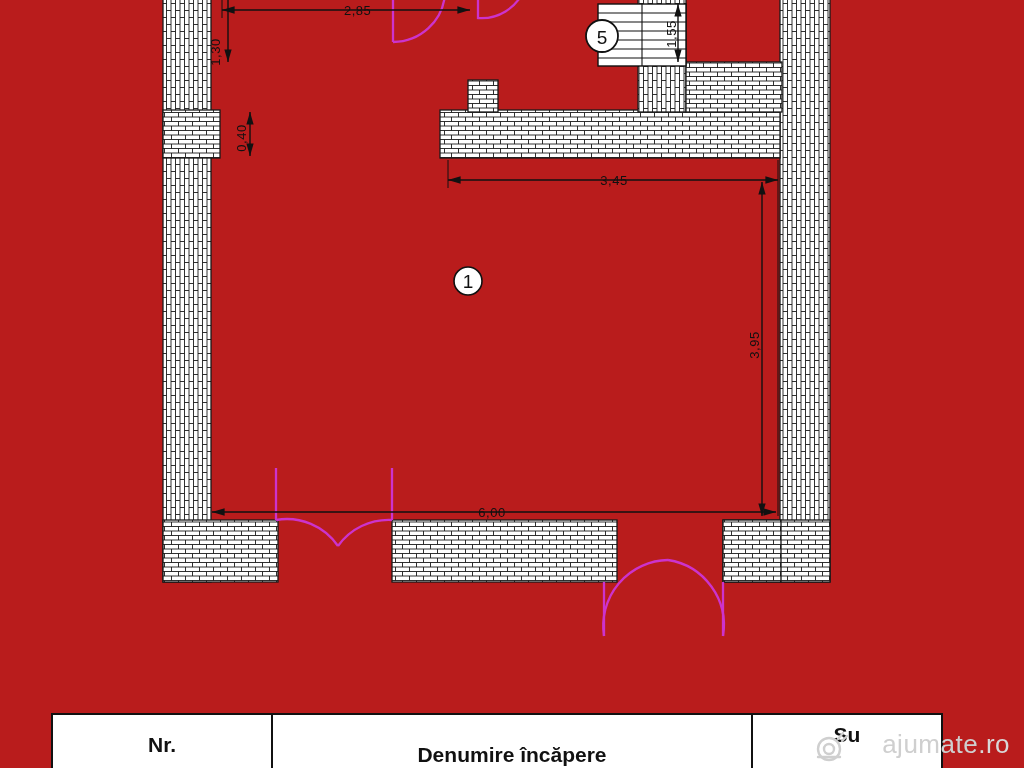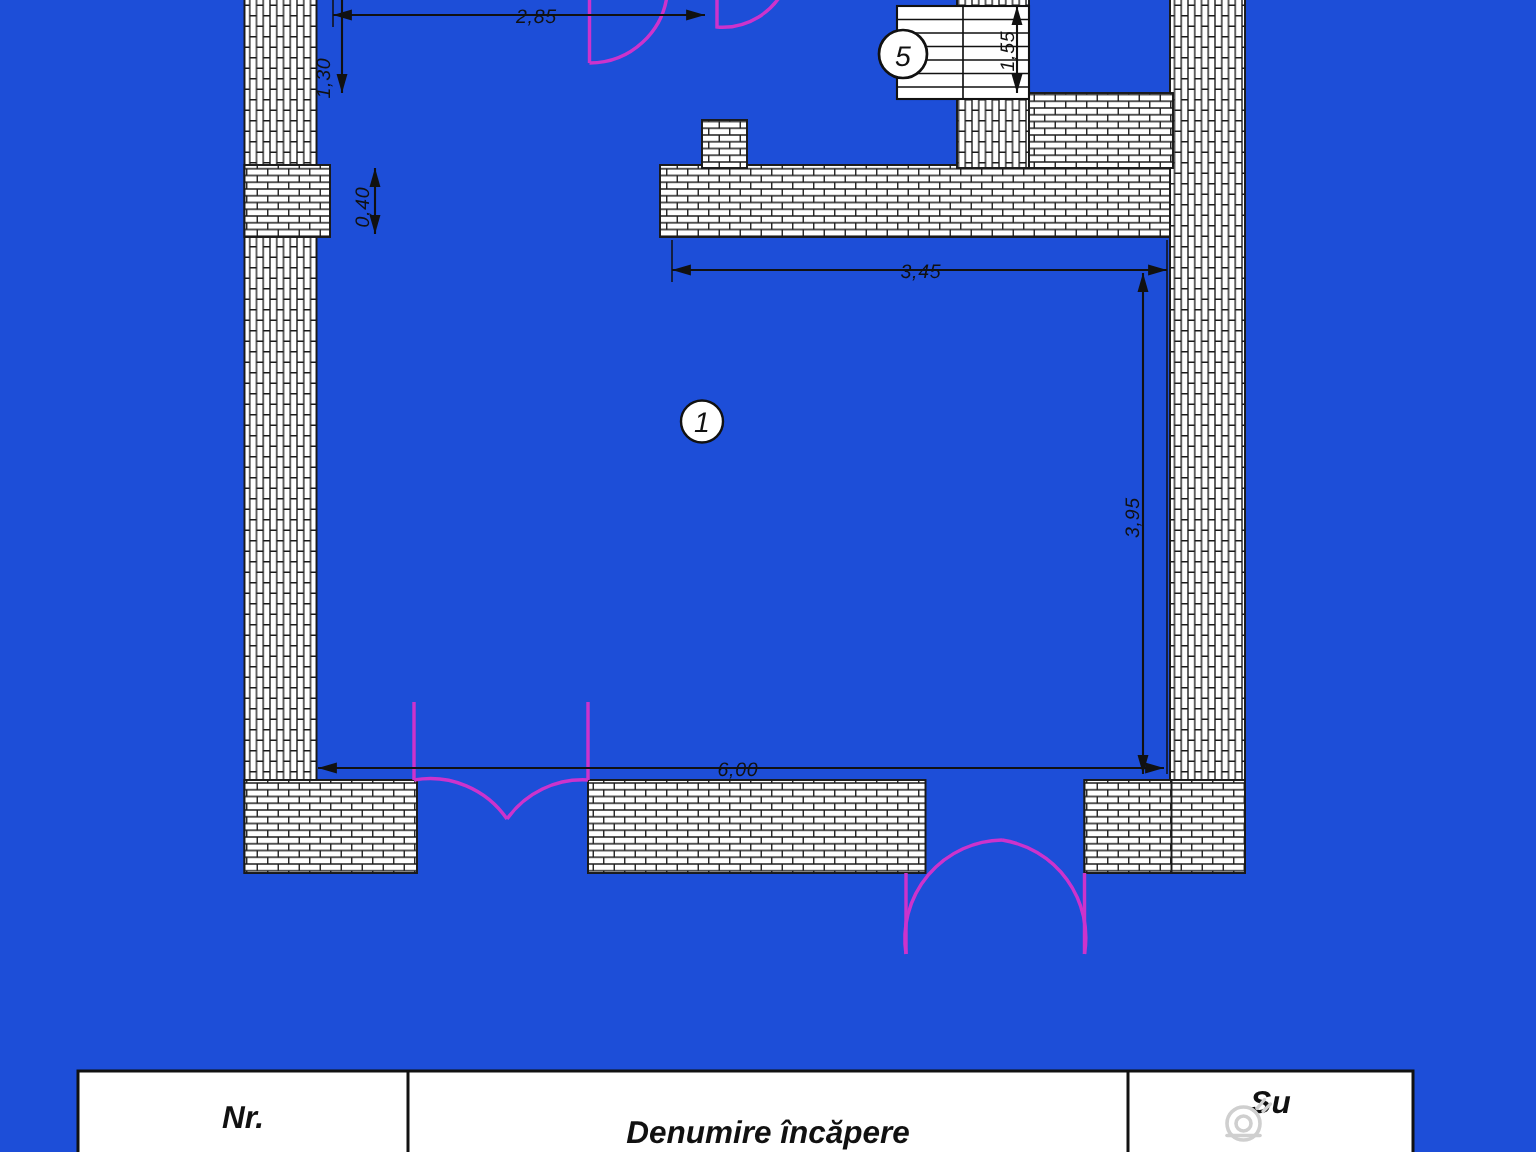--- a/index.html
+++ b/index.html
@@ -11,22 +11,21 @@
     width: 1024px;
     height: 768px;
     font-family: "Liberation Sans", sans-serif;
     overflow: hidden;
     position: relative;
   }
   #stage {
     position: relative;
     width: 1024px;
     height: 768px;
-    background: #1d4ed8;
-    font-style: italic;
+    background: #b91c1c;
   }
   svg.plan {
     position: absolute;
     left: 0;
     top: 0;
     width: 1024px;
     height: 768px;
   }
   .dimlabel {
     font-family: "Liberation Sans", sans-serif;
@@ -187,14 +186,17 @@
       <text class="tablehdr" x="847" y="742" text-anchor="middle">Su</text>
     </g>
   </svg>
 
   <svg class="wm-icon" viewBox="0 0 34 34">
     <circle cx="15" cy="19" r="11" fill="none" stroke="#cfcfcf" stroke-width="2.4"></circle>
     <circle cx="15" cy="19" r="5" fill="none" stroke="#cfcfcf" stroke-width="2.4"></circle>
     <path d="M4 27 H26" stroke="#cfcfcf" stroke-width="2.4" stroke-linecap="round"></path>
     <path d="M24 9 L29 3 M28 11 L33 6" stroke="#cfcfcf" stroke-width="2.2" stroke-linecap="round"></path>
   </svg>
+  <div class="wm">
+    <span>ajumate</span><span class="dot">.ro</span>
+  </div>
 
 </div>
 
 </body></html>

